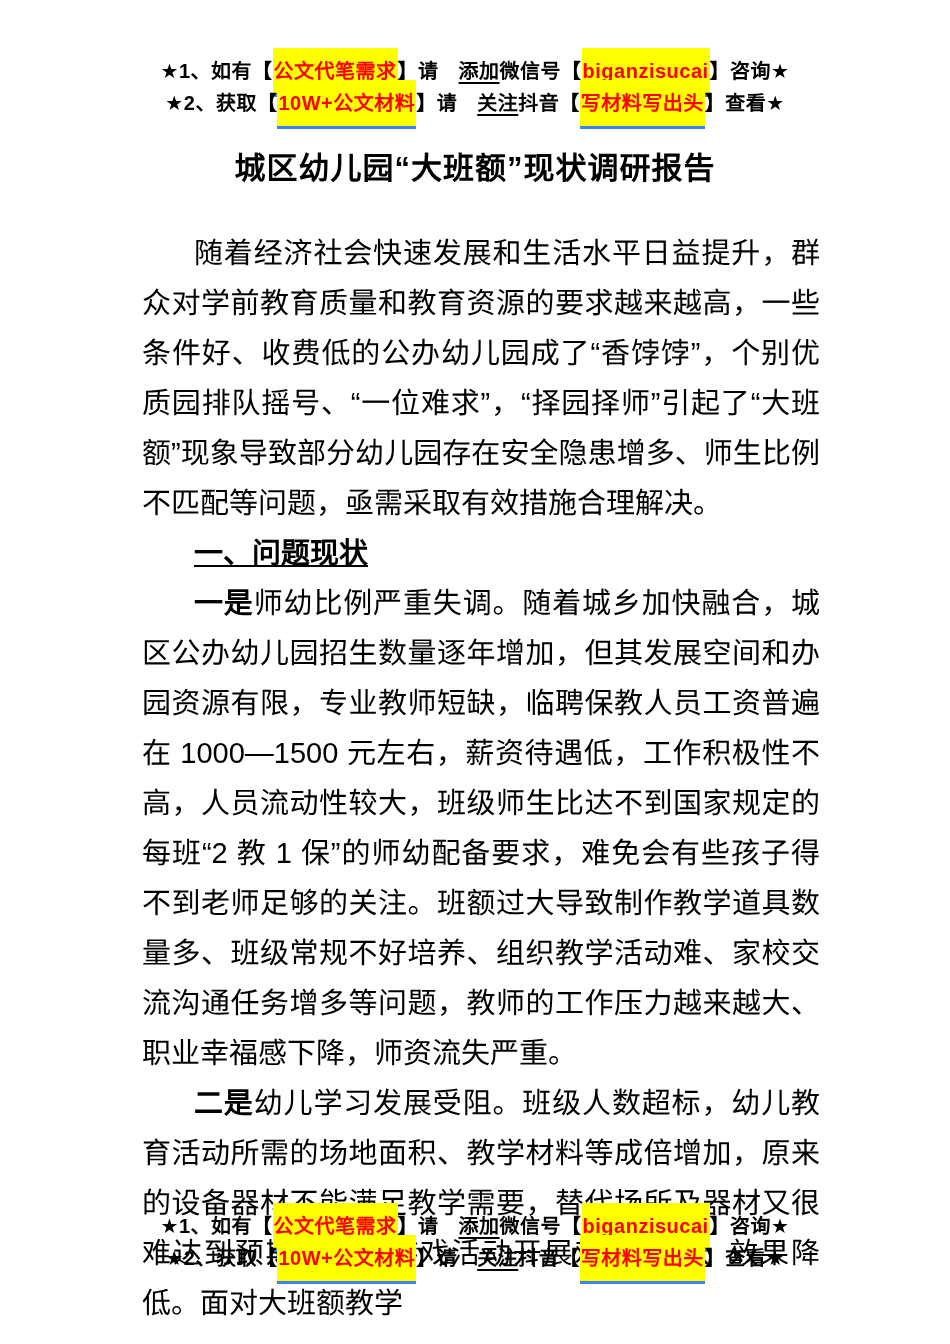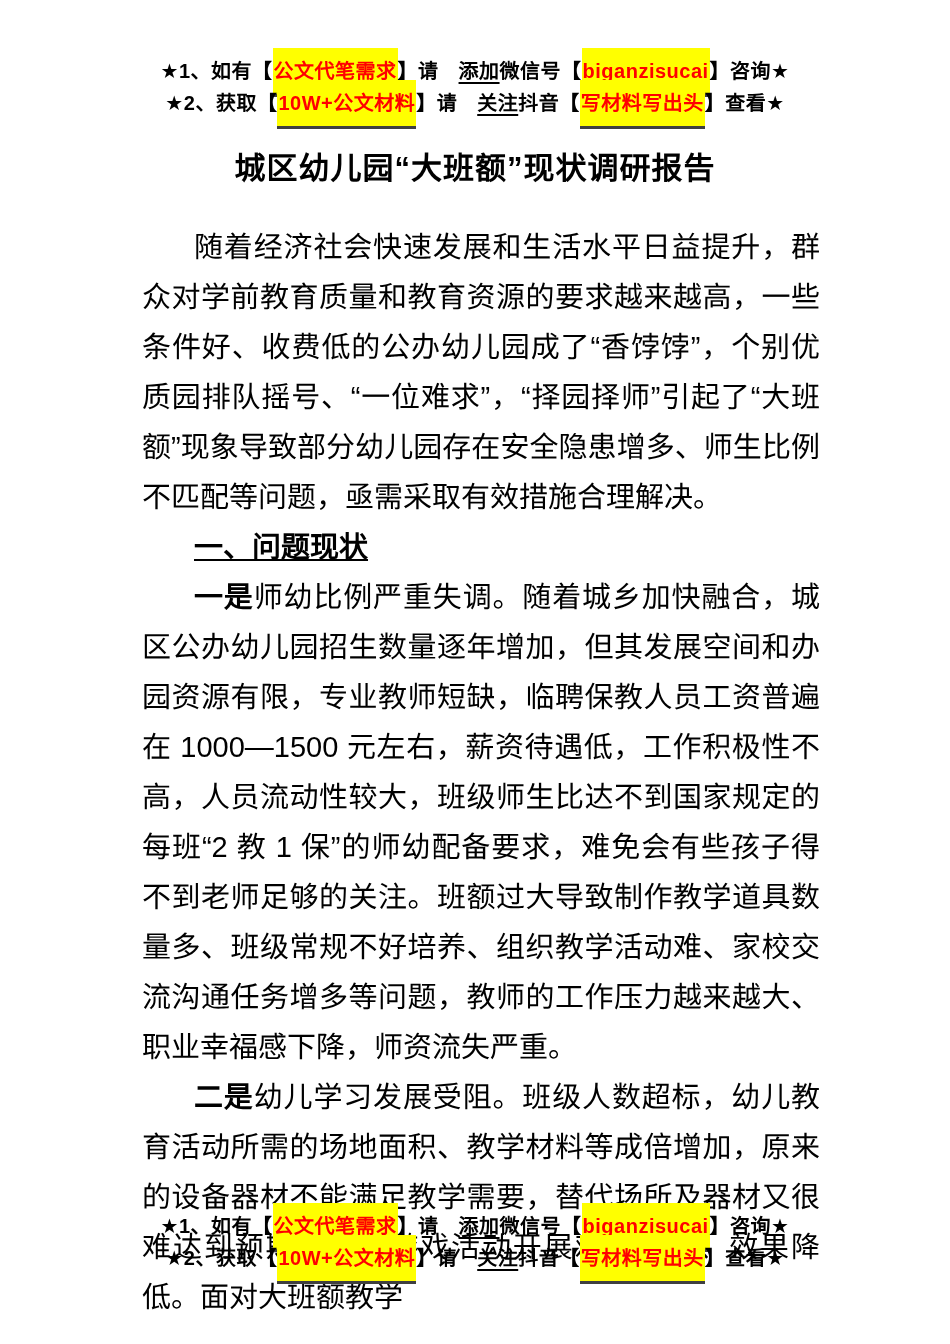--- a/index.html
+++ b/index.html
@@ -27,21 +27,21 @@
     line-height: 32px;
     letter-spacing: 0.5px;
     white-space: nowrap;
   }
   .notice-top { top: 55px; }
   .notice-bottom { top: 1210px; }
   .seg { color: #000000; }
   .hl {
     background: #ffff00;
     color: #ff0000;
-    border-bottom: 3px solid #404040;
+    border-bottom: 3px solid #3b82f6;
     padding: 12px 1px;
   }
   .u {
     text-decoration: underline;
     text-decoration-thickness: 2px;
     text-underline-offset: 4px;
     margin-left: 20px;
   }
   
   .doc-title {
@@ -51,21 +51,21 @@
     width: 100%;
     margin: 0;
     text-align: center;
     font-size: 31px;
     font-weight: 700;
     letter-spacing: 1px;
   }
   
   .doc-body {
     position: absolute;
-    top: 222px;
+    top: 228px;
     left: 142px;
     width: 678px;
     font-size: 29px;
     line-height: 50px;
     text-align: justify;
     text-justify: inter-ideograph;
   }
   .para { margin: 0; }
   .para.indent { text-indent: 52px; }
   .para.heading { font-weight: 700; text-indent: 52px; text-decoration: underline; }

